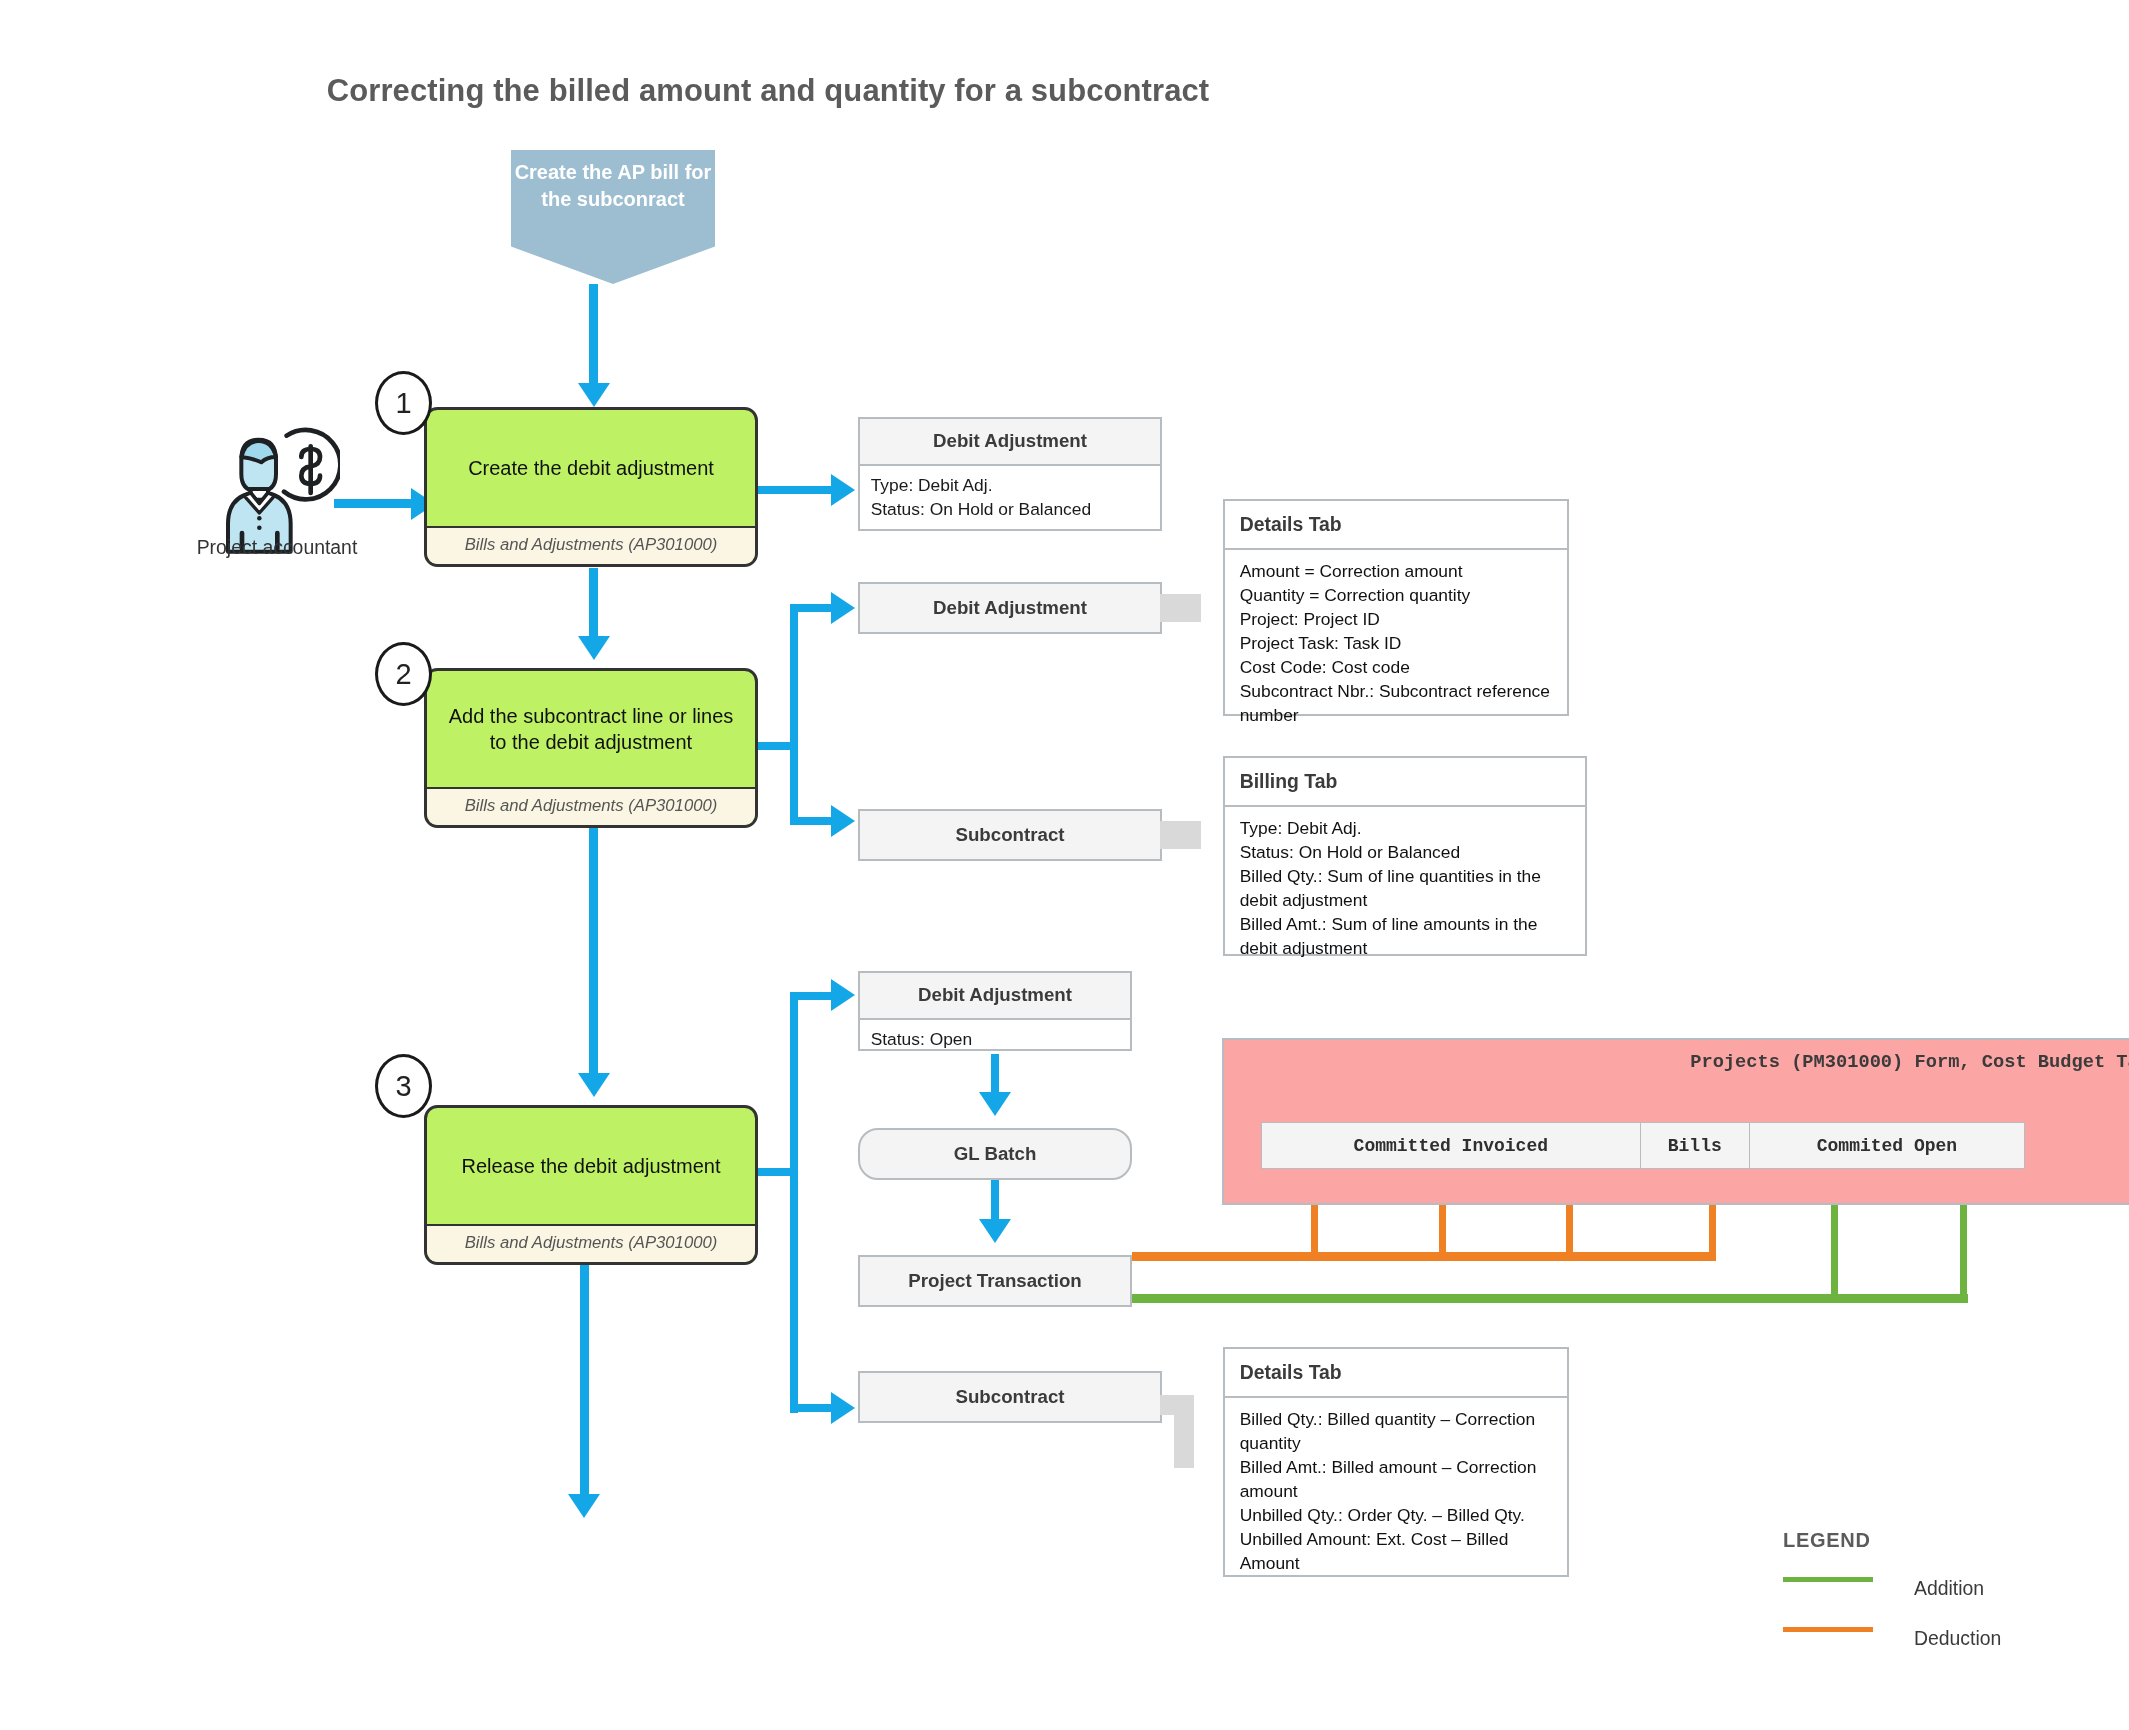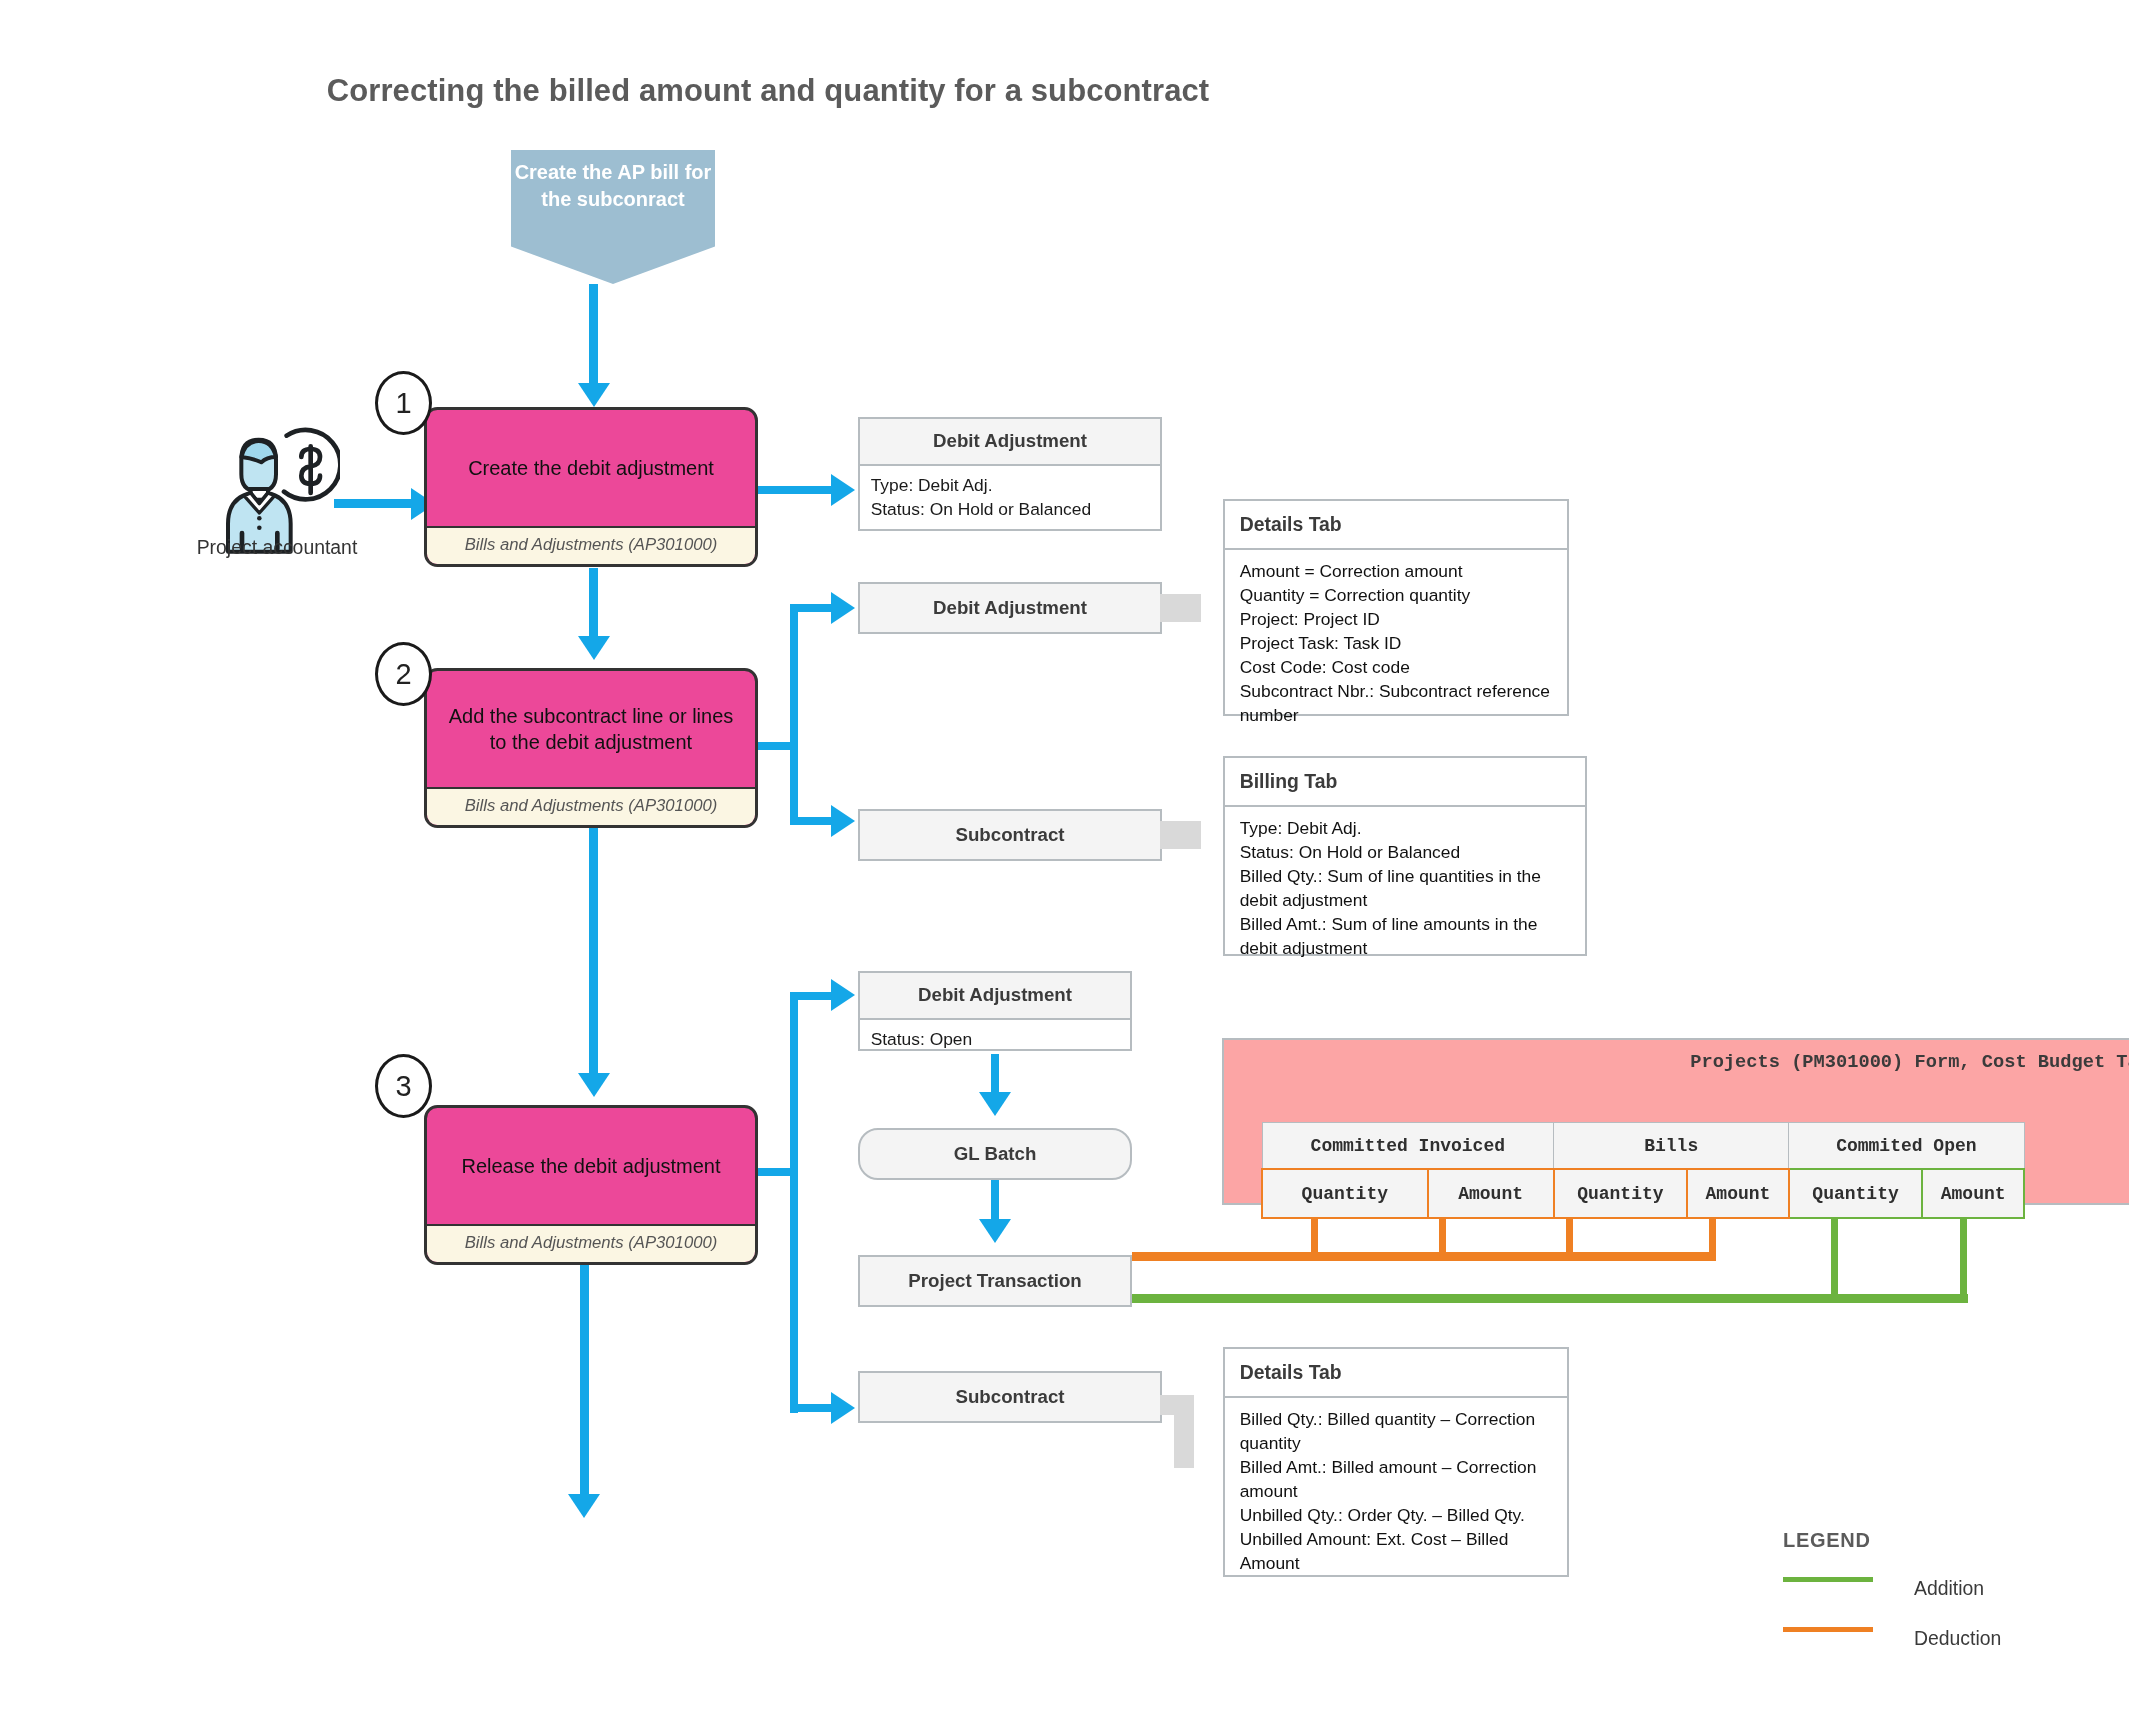--- a/index.html
+++ b/index.html
@@ -25,21 +25,21 @@
   .pennant{
     background:#9dbed1;color:#fff;font-weight:bold;text-align:center;
     -webkit-clip-path:polygon(0 0,100% 0,100% 72%,50% 100%,0 72%);
     clip-path:polygon(0 0,100% 0,100% 72%,50% 100%,0 72%);
   }
   #start{left:511px;top:150px;width:204px;height:134px;font-size:20px;line-height:1.32;padding-top:9.3px;}
   #end{left:507px;top:1529px;width:154px;height:107px;font-size:21.4px;line-height:1.32;padding-top:13.4px;}
 
   
   .step{
-    width:334px;border:3.3px solid #333;border-radius:13.4px;background:#ec4899;
+    width:334px;border:3.3px solid #333;border-radius:13.4px;background:#bef264;
     overflow:hidden;display:flex;flex-direction:column;
   }
   .step .body{flex:1;display:flex;align-items:center;justify-content:center;
     font-size:20px;color:#111;text-align:center;line-height:1.3;padding:5.3px 12px;}
   .step .foot{
     border-top:2.7px solid #333;background:#fbf6e3;color:#555;
     font-style:italic;font-size:16.7px;text-align:center;padding:7.3px 2.7px 8.7px;
   }
   #step1{left:424px;top:407px;height:160px;}
   #step2{left:424px;top:668px;height:160px;}
@@ -281,28 +281,20 @@
   <div class="abs" id="costbudget">
     <div id="cb-title">Projects (PM301000) Form, Cost Budget Tab</div>
     <div id="cb-table">
       <table>
         <tbody>
             <tr class="grp">
           <td colspan="2">Committed Invoiced</td>
           <td colspan="2">Bills</td>
           <td colspan="2">Commited Open</td>
         </tr>
-        <tr class="sub">
-          <td class="cell-ded">Quantity</td>
-          <td class="cell-ded">Amount</td>
-          <td class="cell-ded">Quantity</td>
-          <td class="cell-ded">Amount</td>
-          <td class="cell-add">Quantity</td>
-          <td class="cell-add">Amount</td>
-        </tr>
       </tbody>
         </table>
     </div>
   </div>
 
 
   <div class="abs" id="legend">
     <div class="ttl">LEGEND</div>
     <div class="row">
       <div class="swatch" style="background:#6cb33f;"></div>

